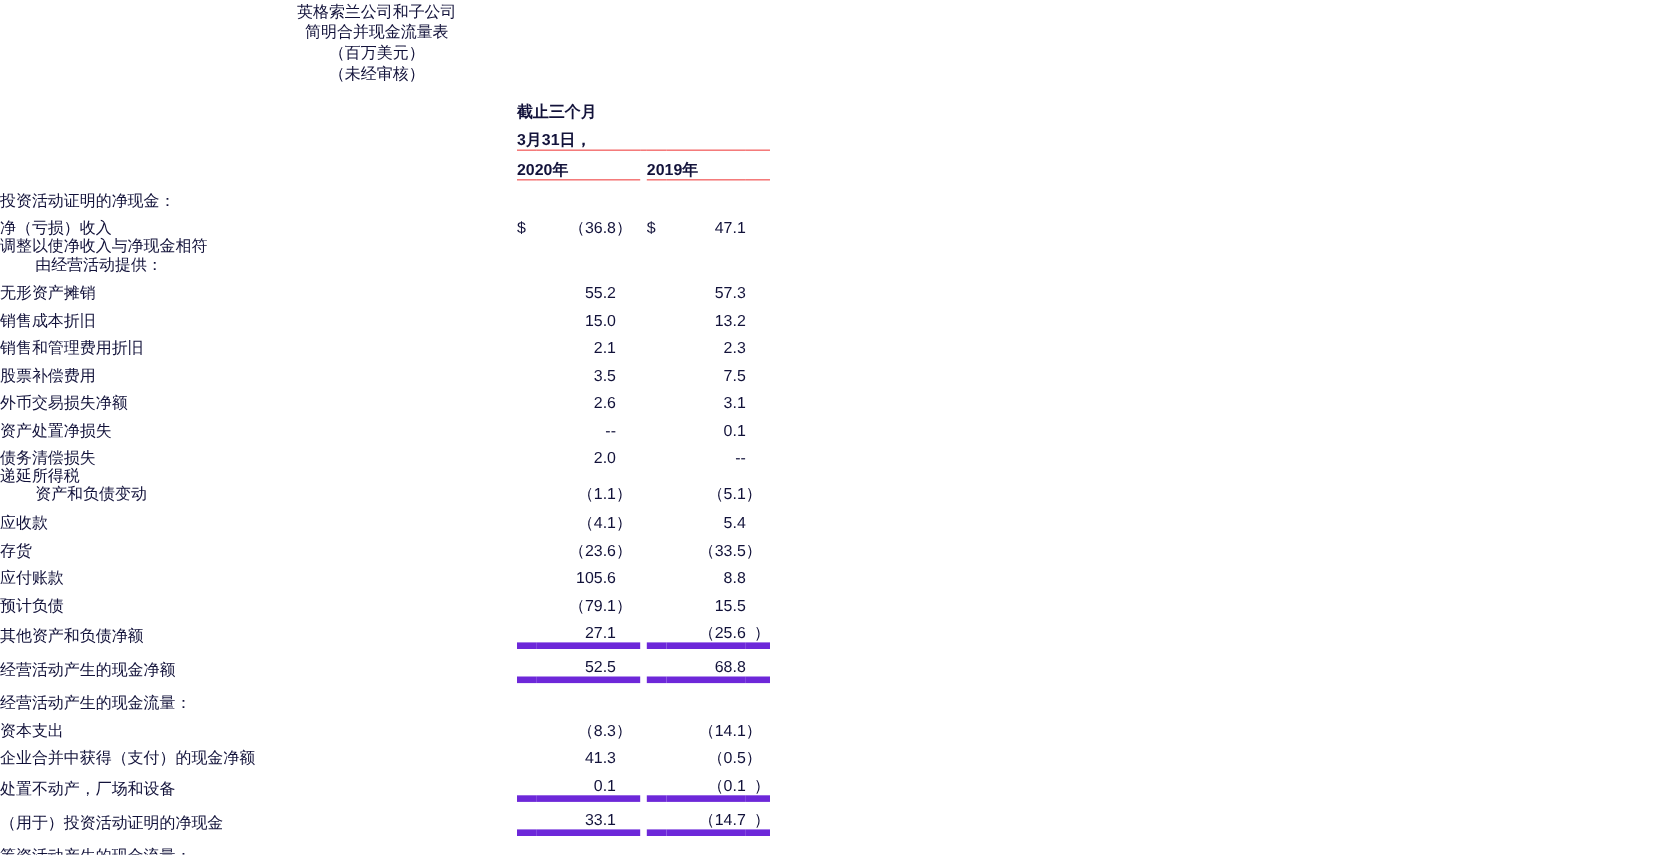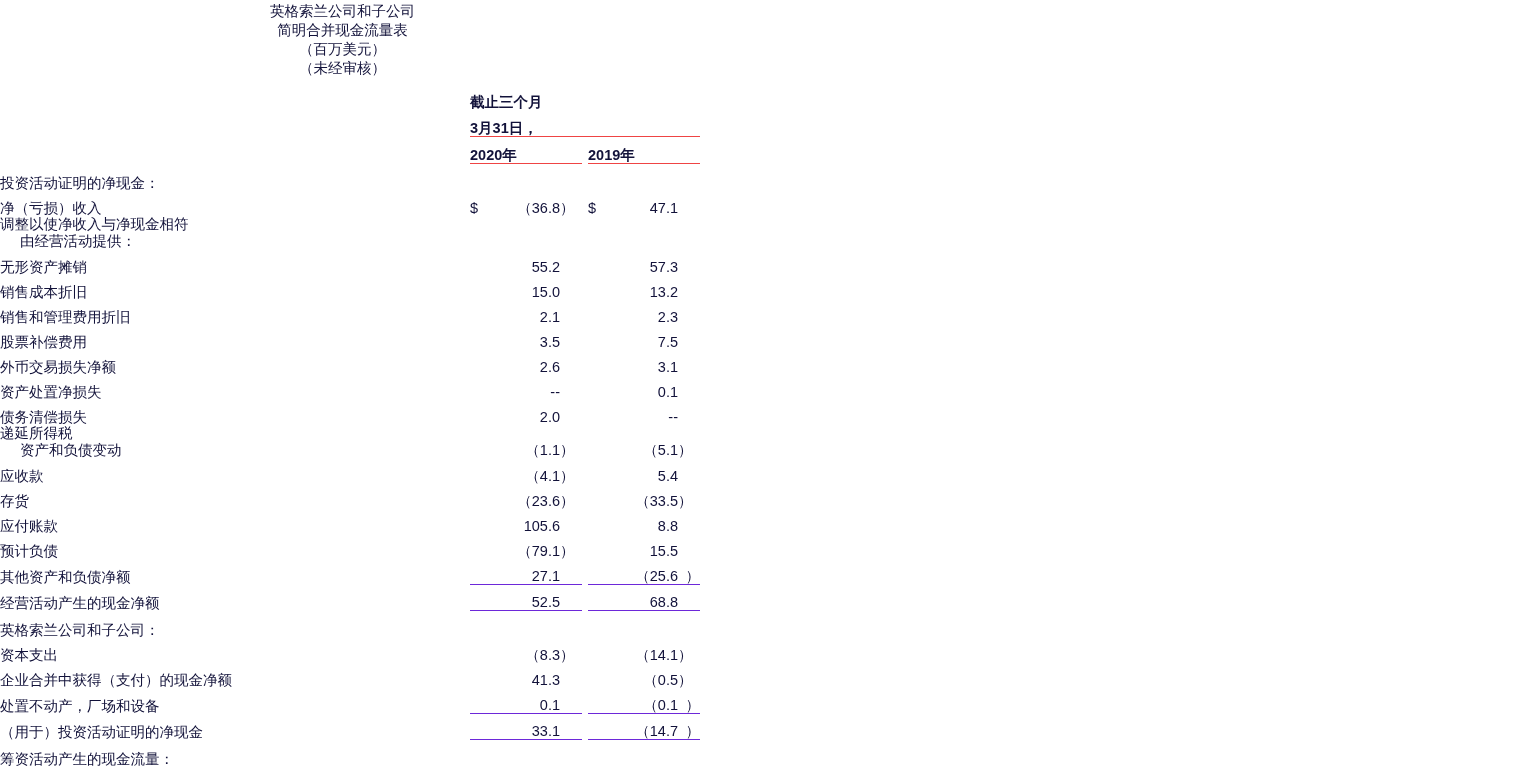--- a/index.html
+++ b/index.html
@@ -70,32 +70,32 @@
 
   tr.hdr-months td { height: 26px; vertical-align: bottom; }
   tr.hdr-date td { height: 26px; vertical-align: bottom; }
   tr.hdr-years td { height: 26px; vertical-align: bottom; }
 
   
   tr.data td { height: 25px; }
   tr.section td { height: 21px; padding-top: 6px; }
   tr.tight td { line-height: 17px; }
 
-  .ind0 { padding-left: 20px; }
+  .ind0 { padding-left: 32px; }
   .ind1 { padding-left: 36px; }
   .ind2 { padding-left: 52px; }
   .ind3 { padding-left: 70px; margin-left: 41px; }
 
   .twoline {
     display: block;
     line-height: 17px;
   }
 
   .underline-val {
-    border-bottom: 1px solid #6d28d9;
+    border-bottom: 6px solid #6d28d9;
     text-align: right;
   }
   .num-pad { padding-right: 2px; }
 </style>
 </head>
 <body>
 
 <div class="page">
 
   <div class="title-block">
@@ -301,21 +301,21 @@
           <td class="ind3">经营活动产生的现金净额</td>
           <td class="c-sym1 underline-val"></td>
           <td class="c-val1 num-pad underline-val">52.5</td>
           <td class="c-par1 underline-val"></td>
           <td class="c-gap"></td>
           <td class="c-sym2 underline-val"></td>
           <td class="c-val2 num-pad underline-val">68.8</td>
           <td class="c-par2 underline-val"></td>
         </tr>
         <tr class="section">
-          <td class="ind0">英格索兰公司和子公司：</td>
+          <td class="ind0">经营活动产生的现金流量：</td>
           <td class="c-sym1"></td>
           <td class="c-val1 num-pad"></td>
           <td class="c-par1"></td>
           <td class="c-gap"></td>
           <td class="c-sym2"></td>
           <td class="c-val2 num-pad"></td>
           <td class="c-par2"></td>
         </tr>
         <tr class="data">
           <td class="ind0">资本支出</td>

